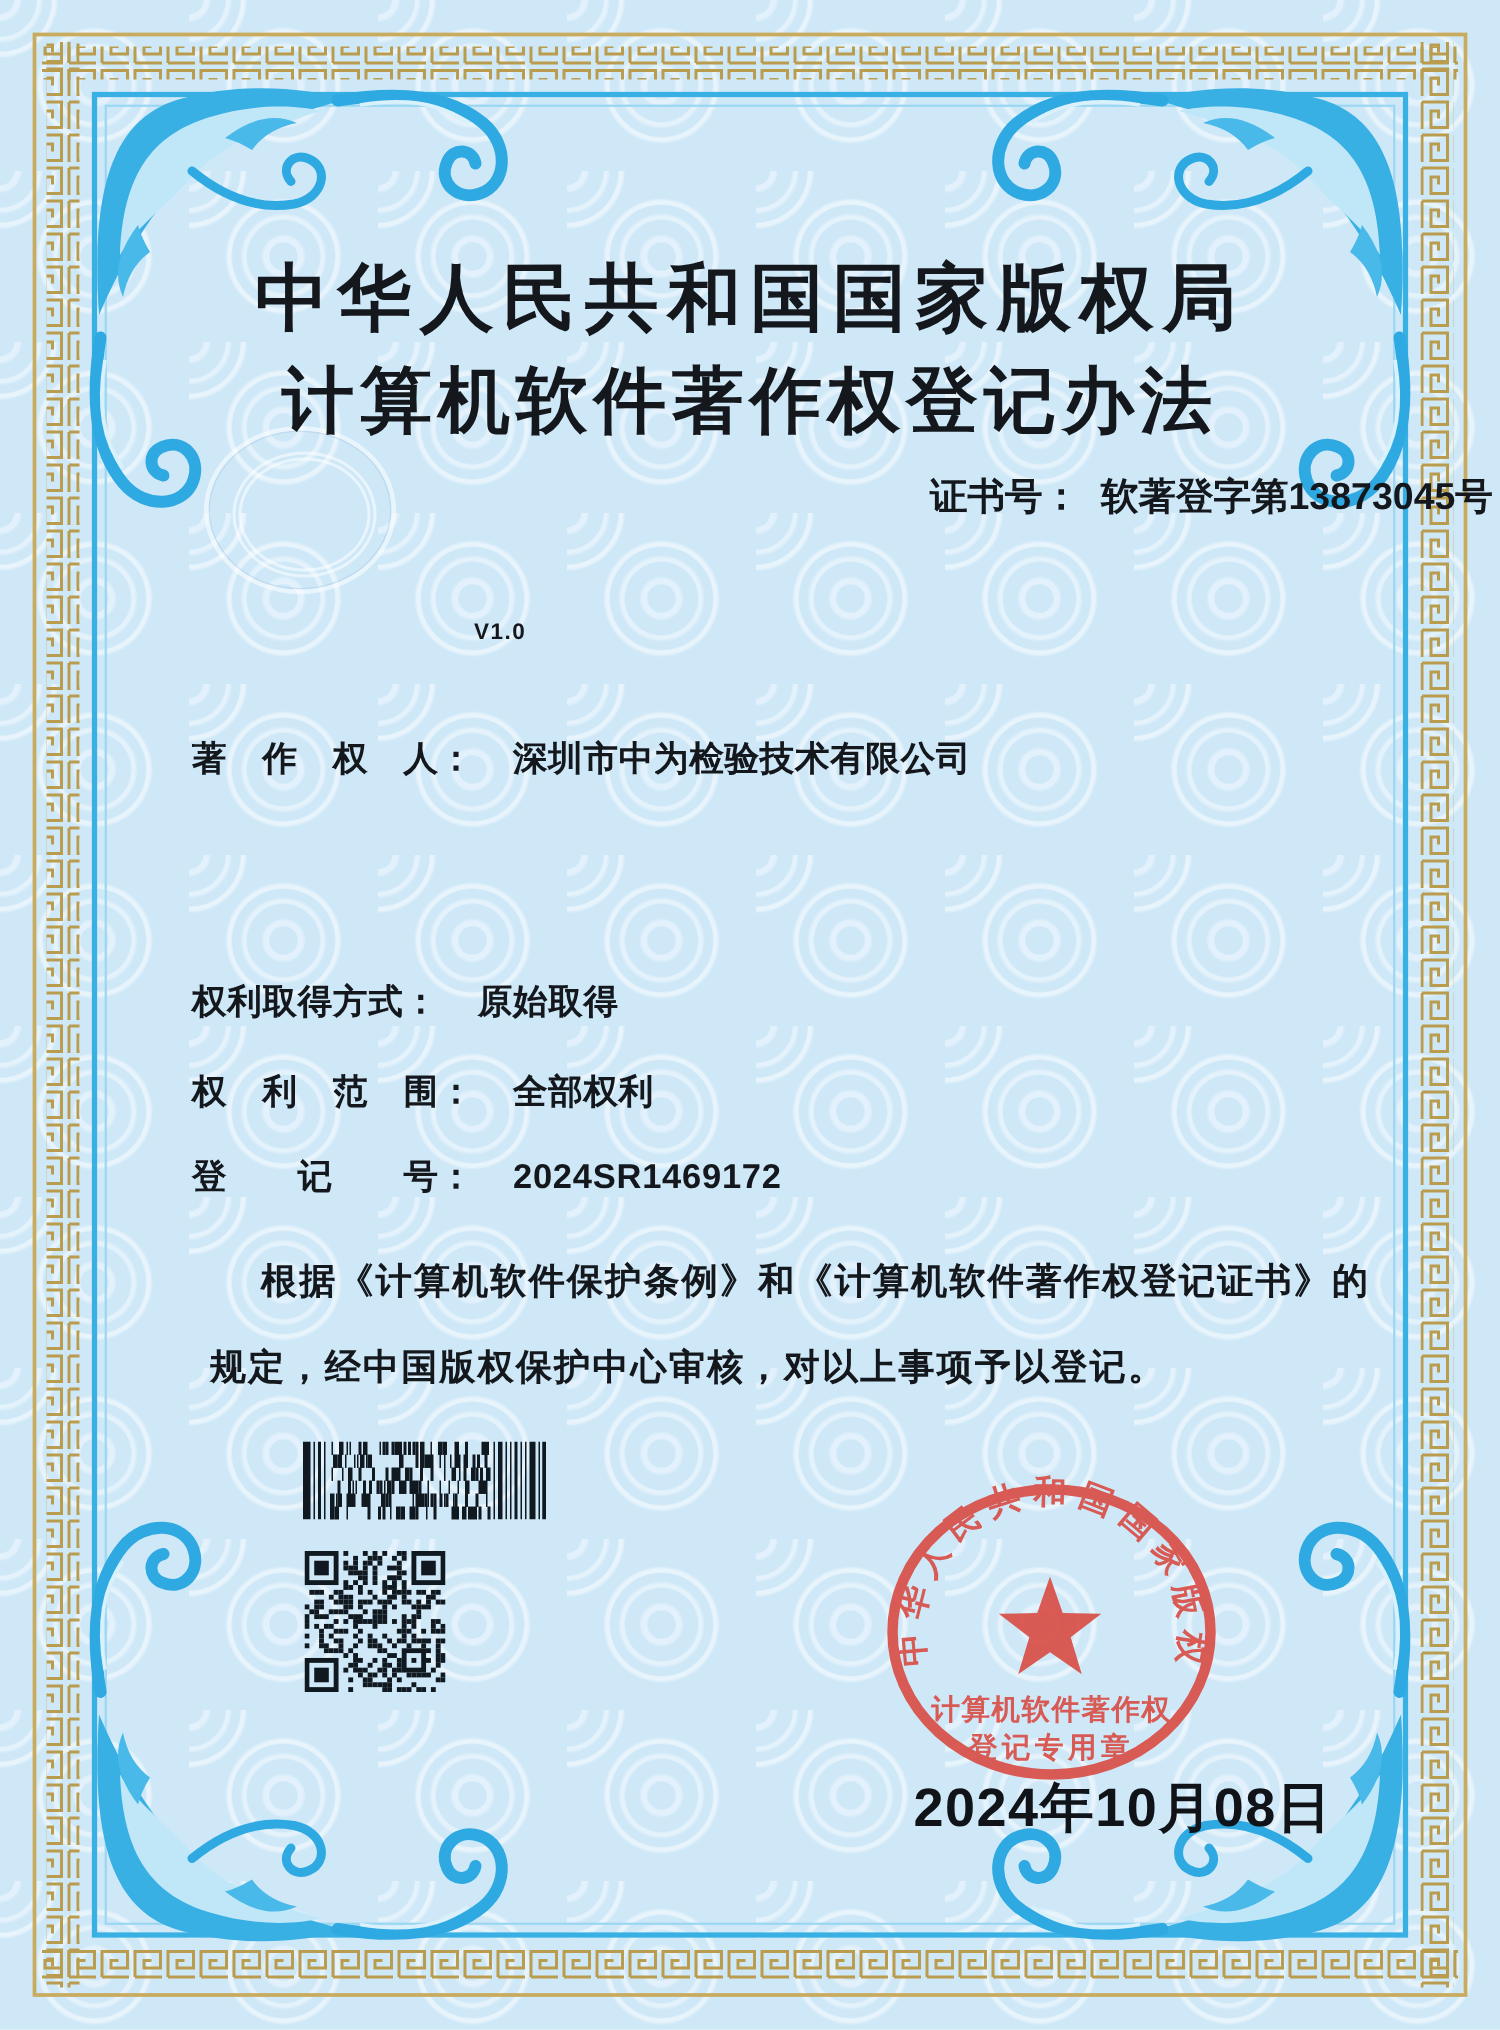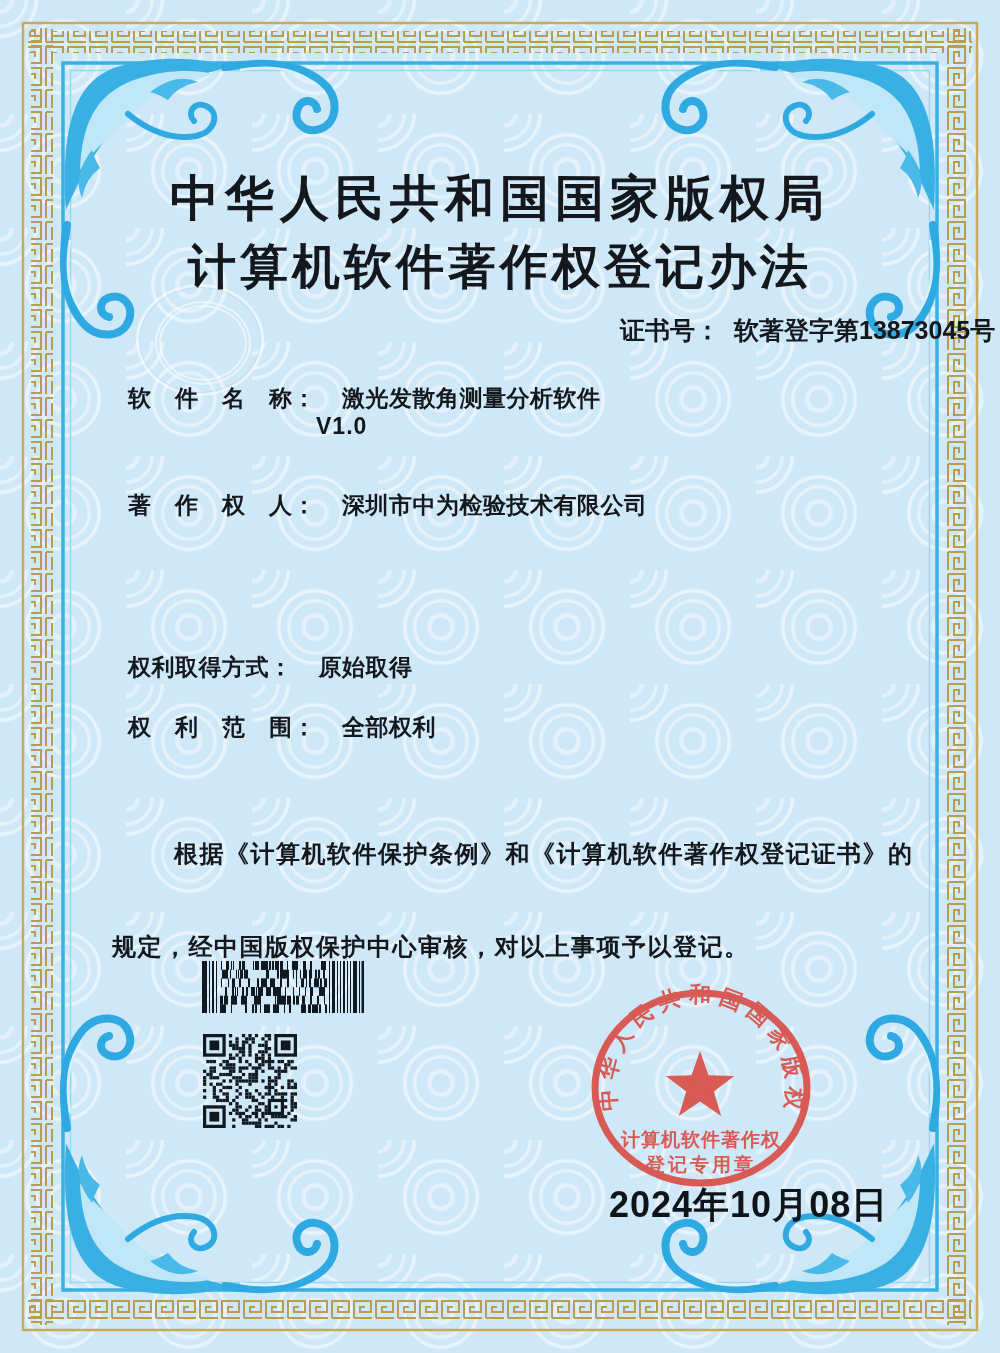--- a/index.html
+++ b/index.html
@@ -32,24 +32,24 @@
     font-family:"Liberation Serif","DejaVu Serif",serif;
     font-weight:700;color:#14171c;white-space:nowrap;
   }
   .title1{top:166px;font-size:49px;letter-spacing:6px;}
   .title2{top:235px;font-size:48px;letter-spacing:4px;}
   .certno{position:absolute;left:620px;top:314px;font-size:25px;font-weight:700;white-space:nowrap;}
   .certno .gap{display:inline-block;width:14px;}
   .field-row{position:absolute;left:128px;font-size:23px;font-weight:700;white-space:nowrap;letter-spacing:.5px;}
   .lblcol{display:inline-block;min-width:162px;}
   .valcol{display:inline-block;margin-left:26px;}
-  .v2{position:absolute;left:316px;top:413px;font-size:23px;font-weight:700;letter-spacing:1px;}
+  .v2{position:absolute;left:316px;top:413px;font-size:15px;font-weight:700;letter-spacing:1px;}
   .stmt{position:absolute;font-size:24px;font-weight:700;letter-spacing:1.5px;white-space:nowrap;}
   .stmt1{left:174px;top:838px;}
-  .stmt2{left:112px;top:895px;margin-top:36px;}
+  .stmt2{left:140px;top:895px;}
   .datefld{position:absolute;left:609px;top:1181px;font-size:36px;font-weight:700;letter-spacing:1px;color:#101419;}
   .code-svg{position:absolute;}
 </style>
 </head>
 <body>
 
 <div class="page">
 
   <svg class="frame-svg" width="1000" height="1353" viewBox="0 0 1000 1353">
     <defs>
@@ -89,37 +89,37 @@
 
   <div class="emboss-wm"></div>
 
   <div class="title-line title1">中华人民共和国国家版权局</div>
   <div class="title-line title2">计算机软件著作权登记办法</div>
 
   <div class="certno">
     <span>证书号：</span><span class="gap"></span><span>软著登字第13873045号</span>
   </div>
 
-  <div class="field-row" style="top:383px;">
-    <span class="lblcol">软　件　名　称：</span><span class="valcol">激光发散角测量分析软件</span>
-  </div>
   <div class="v2">V1.0</div>
 
   <div class="field-row" style="top:490px;">
     <span class="lblcol">著　作　权　人：</span><span class="valcol">深圳市中为检验技术有限公司</span>
   </div>
 
   <div class="field-row" style="top:652px;">
     <span class="lblcol">权利取得方式：</span><span class="valcol">原始取得</span>
   </div>
 
   <div class="field-row" style="top:712px;">
     <span class="lblcol">权　利　范　围：</span><span class="valcol">全部权利</span>
   </div>
 
+  <div class="field-row" style="top:769px;">
+    <span class="lblcol">登　　记　　号：</span><span class="valcol">2024SR1469172</span>
+  </div>
 
   <div class="stmt stmt1">根据《计算机软件保护条例》和《计算机软件著作权登记证书》的</div>
   <div class="stmt stmt2">规定，经中国版权保护中心审核，对以上事项予以登记。</div>
 
   <svg class="code-svg" style="left:202px;top:961px;" width="162" height="52" viewBox="0 0 162 52">
     <g id="barcode-g" fill="#101820">
         <rect x="0" y="0" width="5" height="52"></rect>
         <rect x="7" y="0" width="1" height="52"></rect>
         <rect x="10" y="0" width="2" height="52"></rect>
         <rect x="14" y="0" width="1" height="52"></rect>

